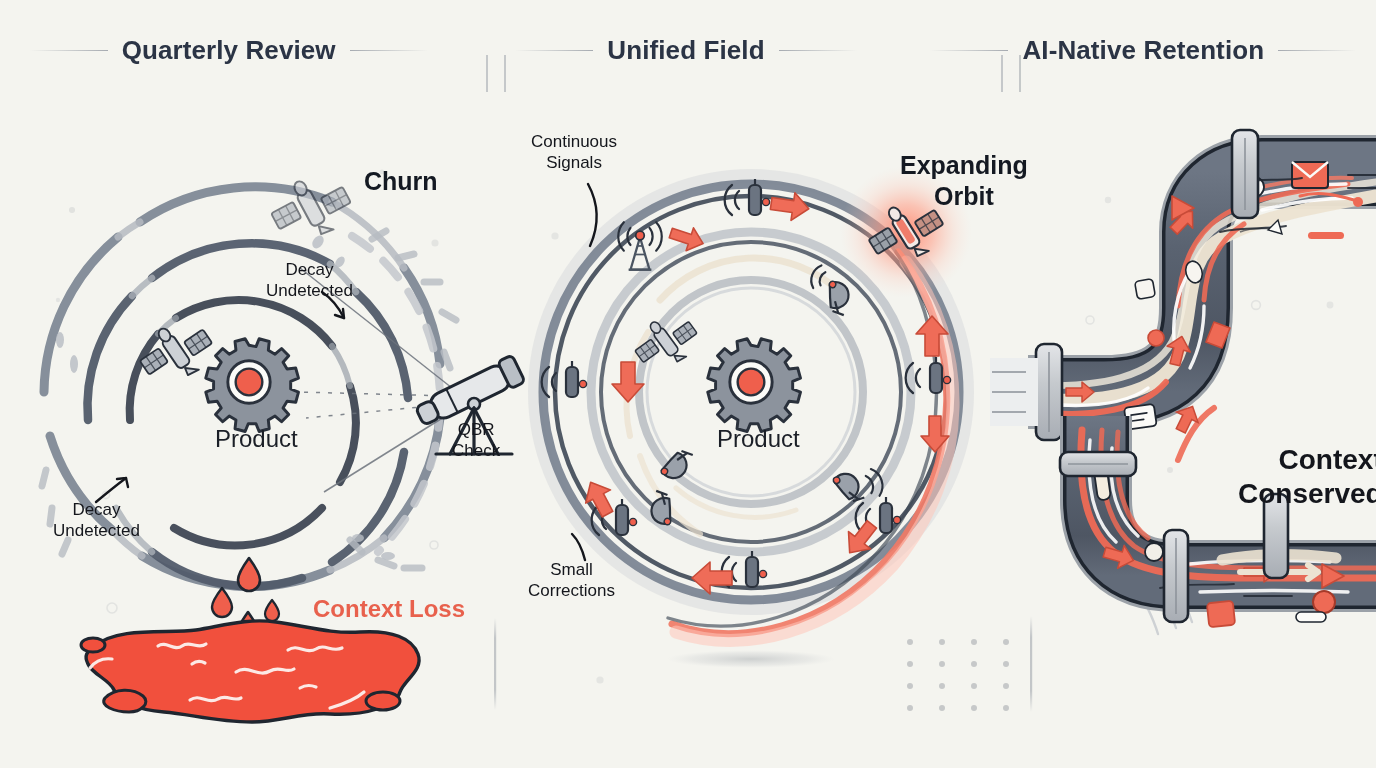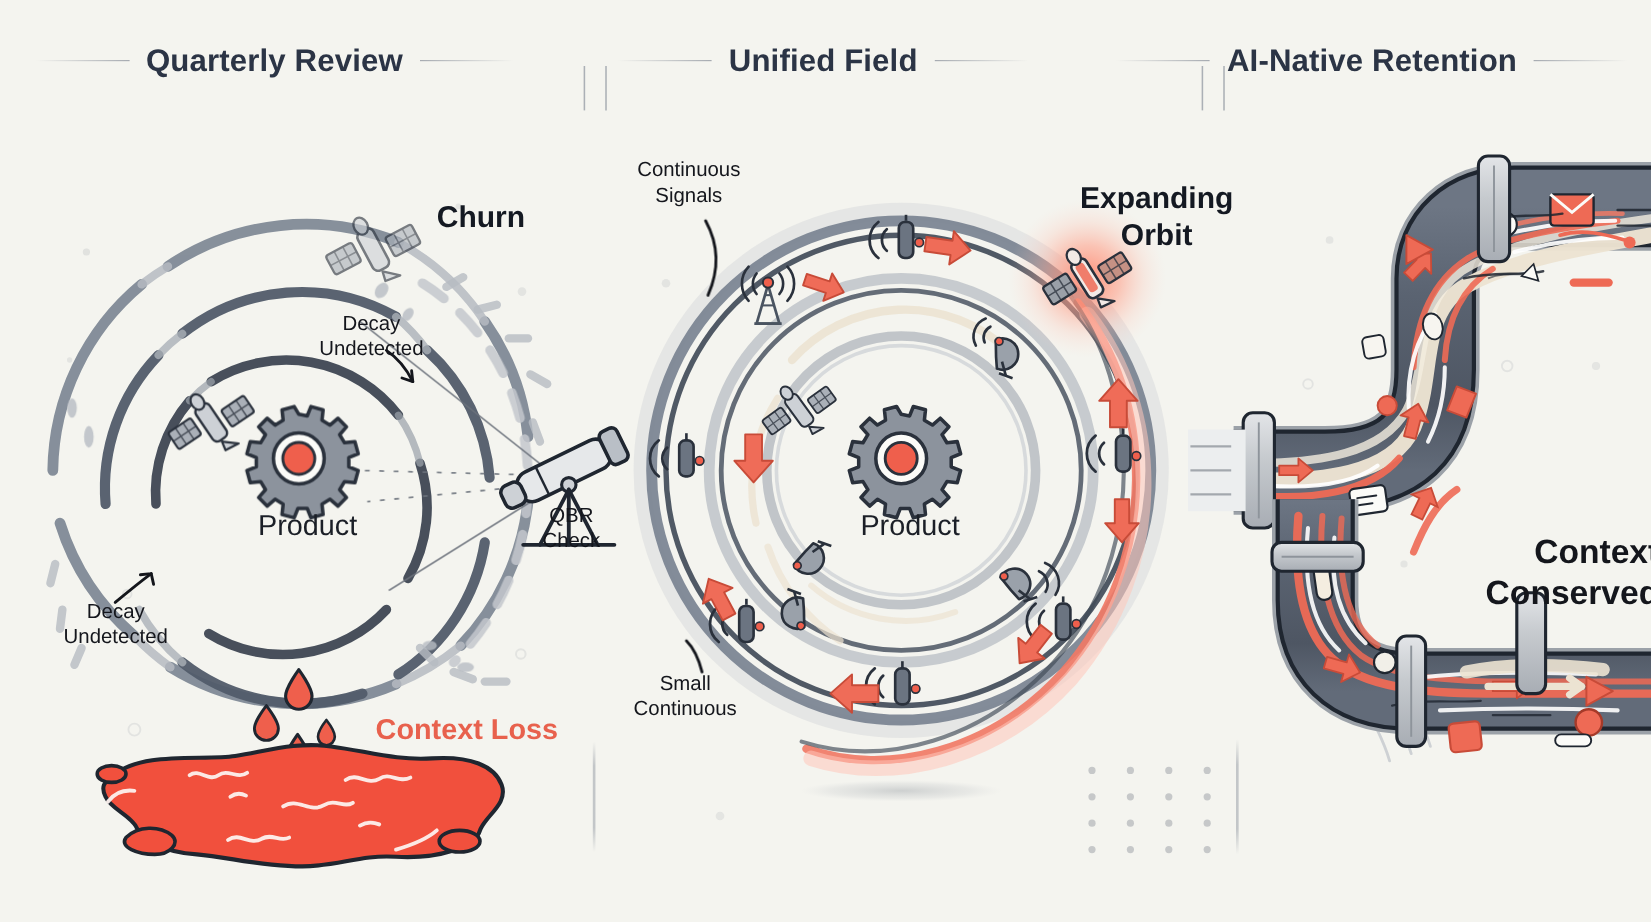--- a/index.html
+++ b/index.html
@@ -657,19 +657,19 @@
   <div class="lbl c" style="left:452px;top:420px;">QBR
 Check</div>
   <div class="lbl loss" style="left:313px;top:594px;">Context Loss</div>
   <div class="lbl prod" style="left:215px;top:424px;">Product</div>
 
   <div class="lbl c" style="left:531px;top:132px;">Continuous
 Signals</div>
   <div class="lbl big c" style="left:900px;top:150px;">Expanding
 Orbit</div>
   <div class="lbl c" style="left:528px;top:560px;">Small
-Continuous</div>
+Corrections</div>
   <div class="lbl prod" style="left:717px;top:424px;">Product</div>
 
   <div class="lbl cons" style="left:1238px;top:443px;">Context
 Conserved</div>
 
 </div>
 
 </body></html>

